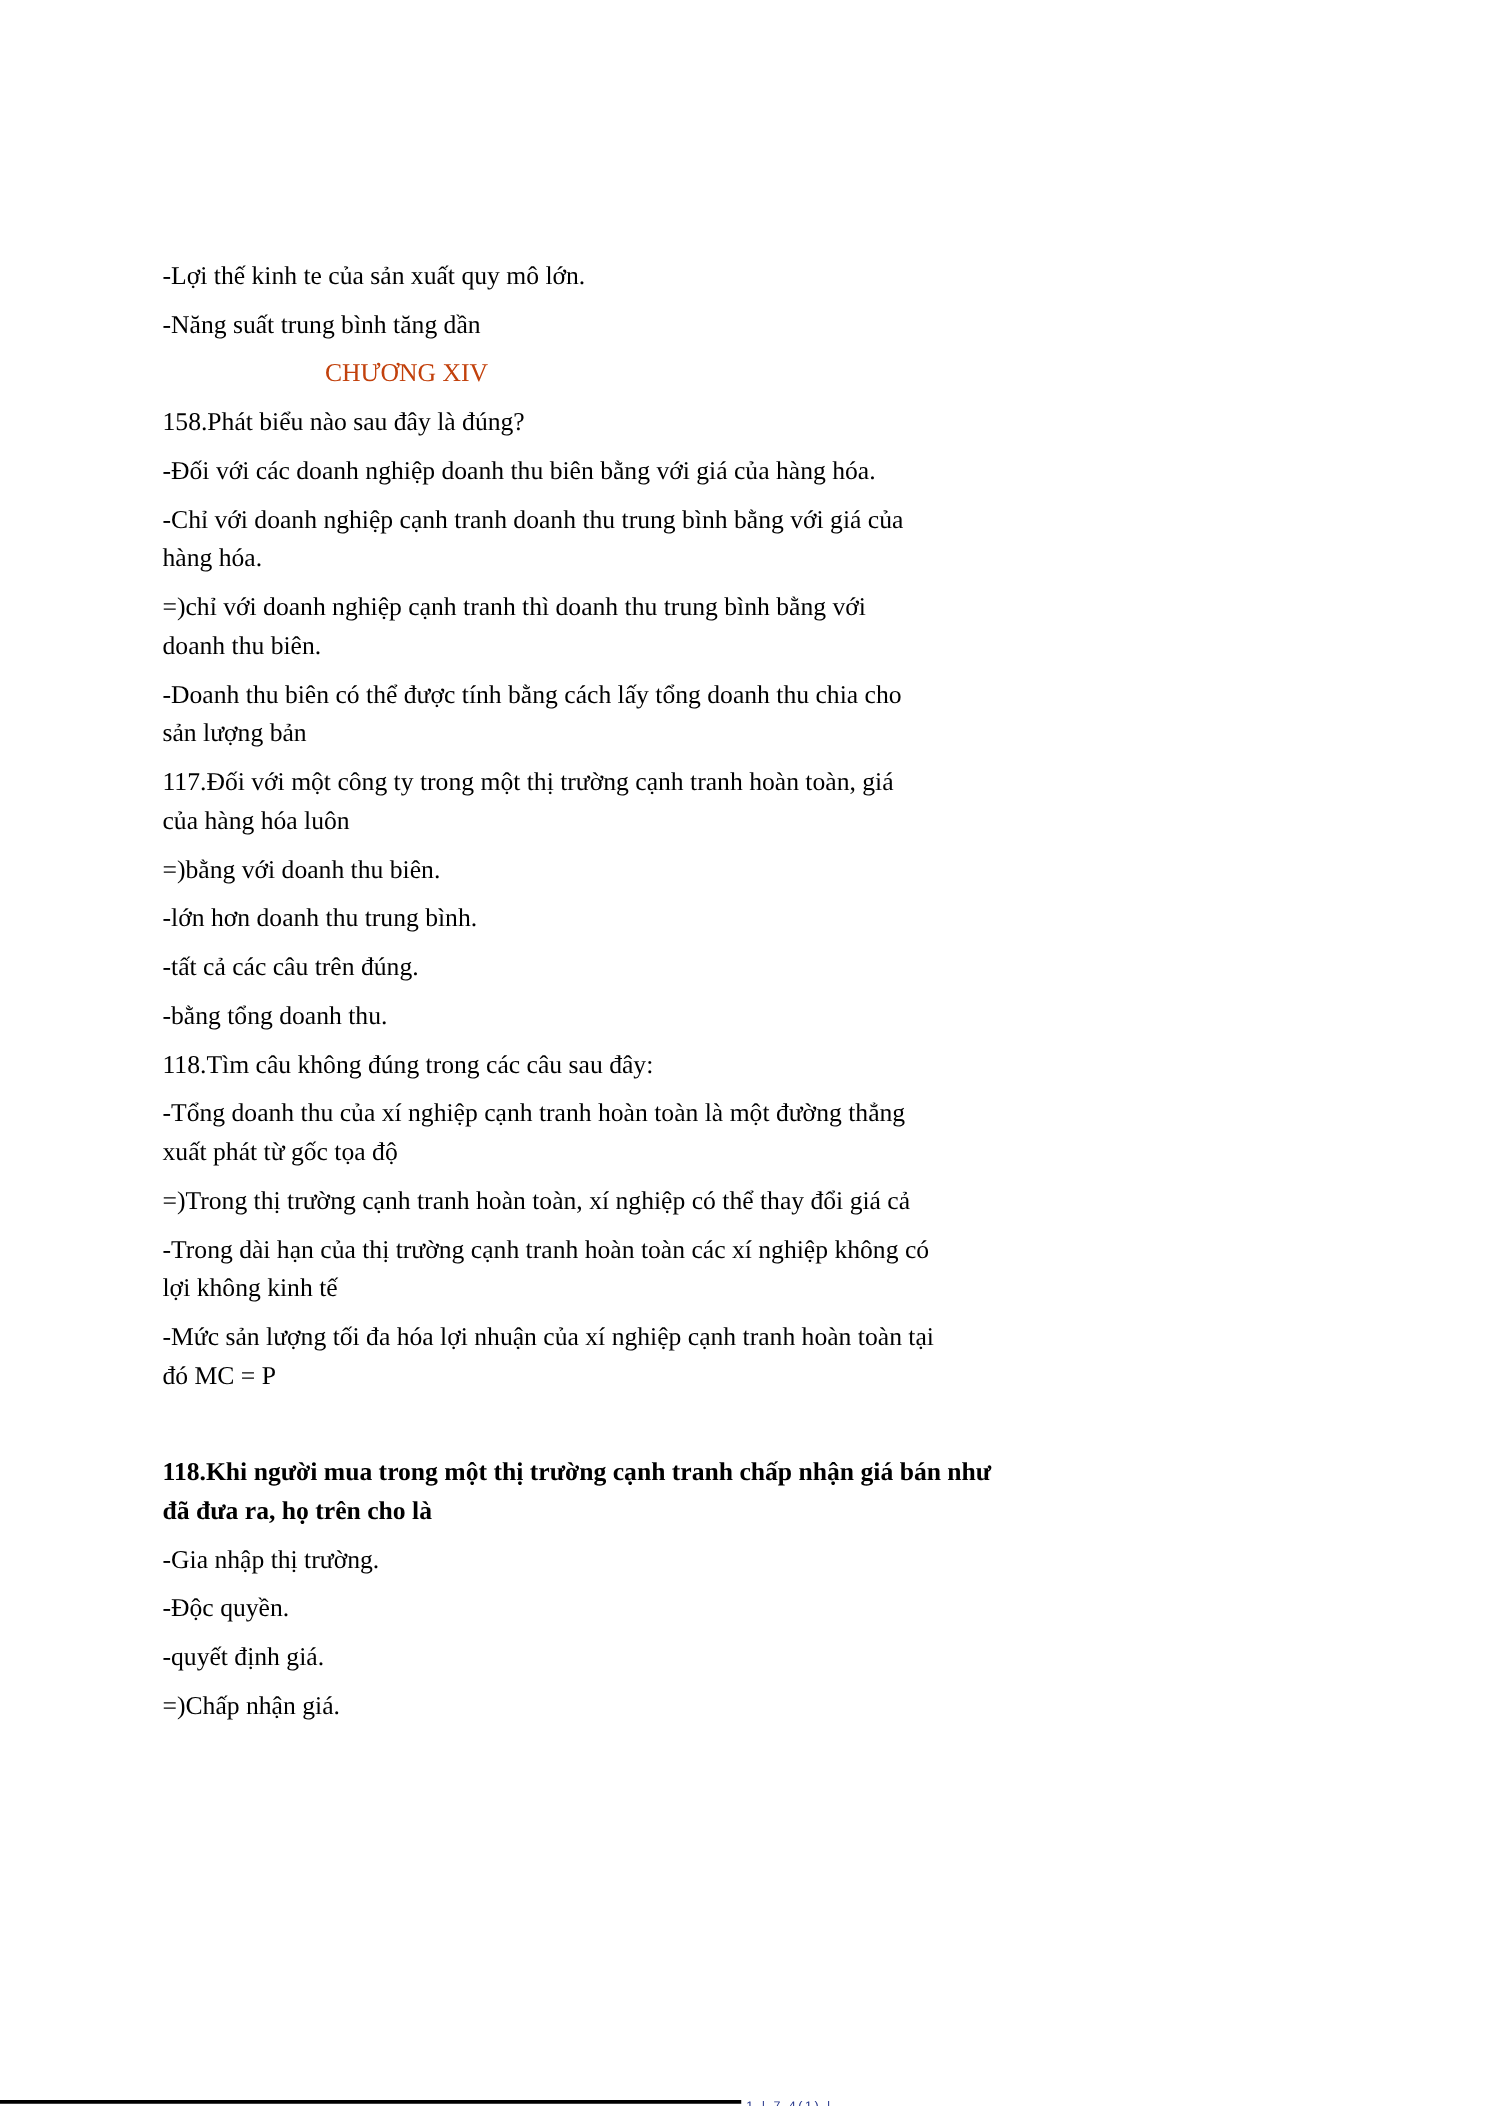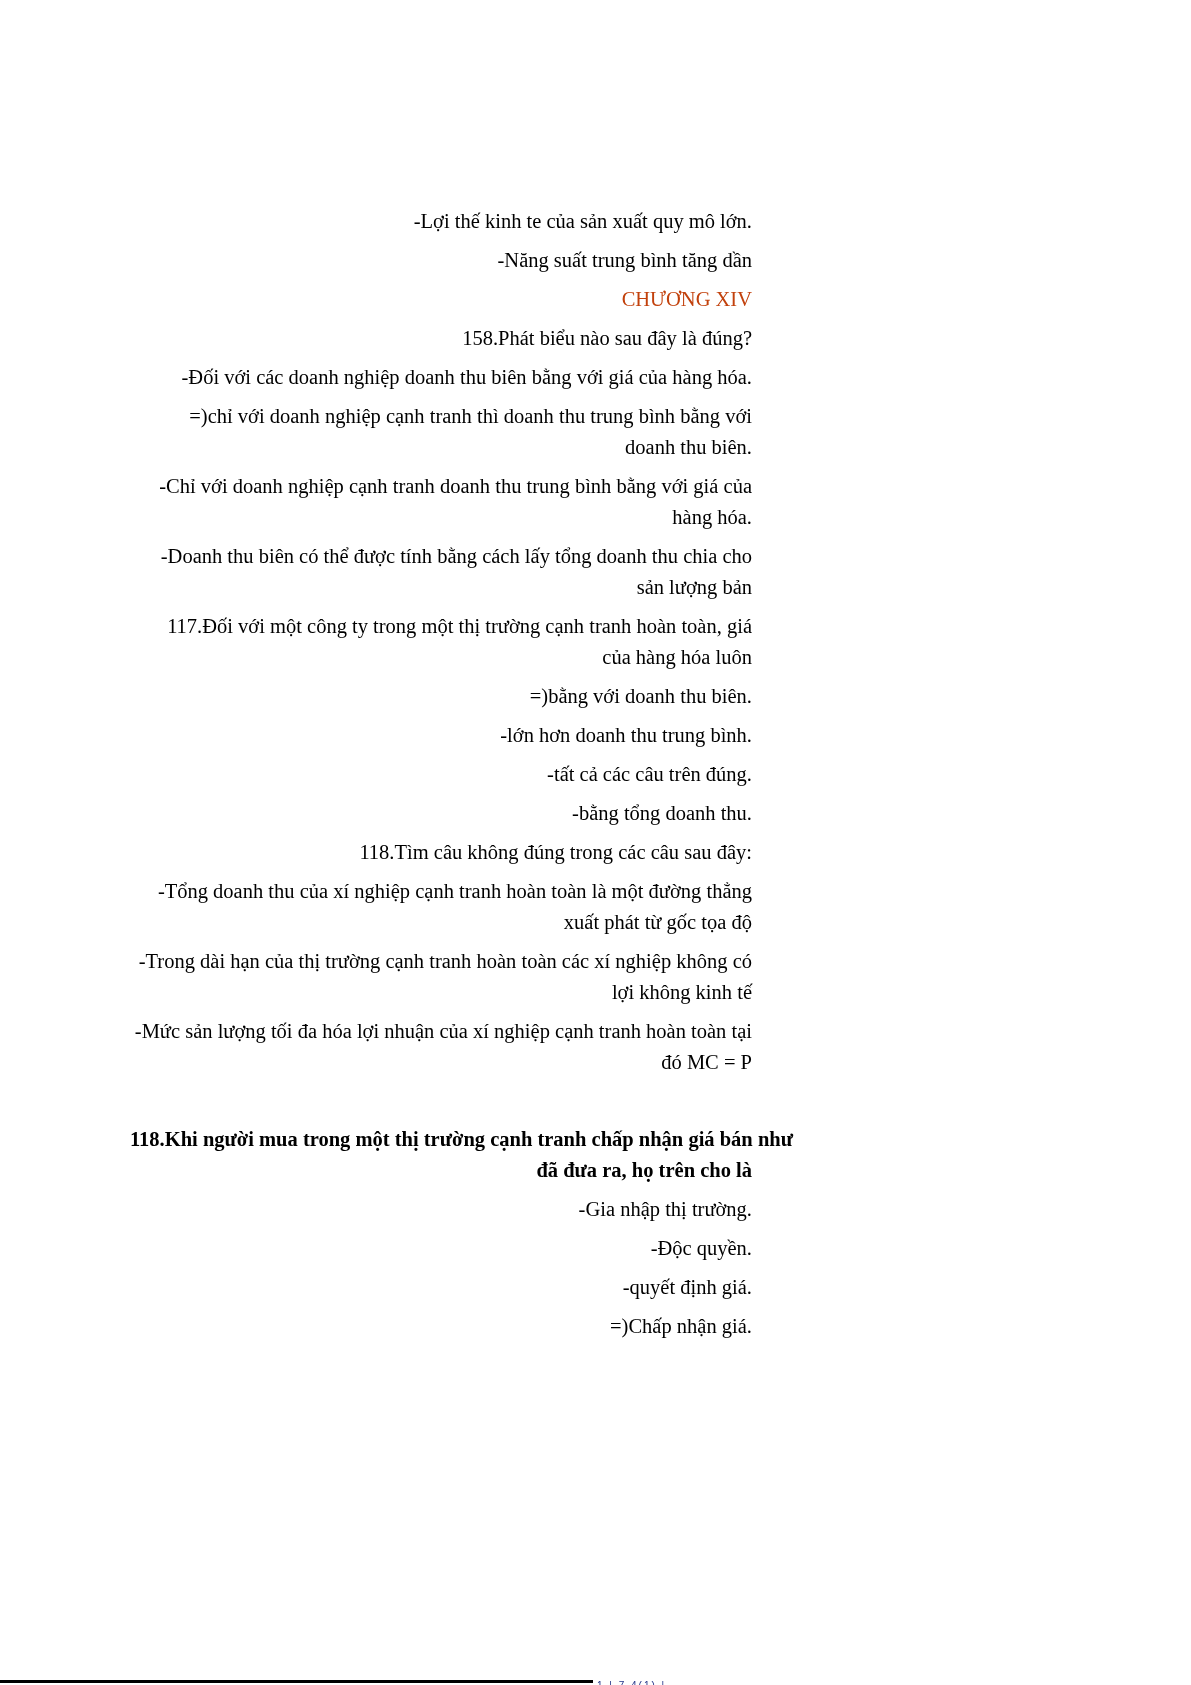--- a/index.html
+++ b/index.html
@@ -35,21 +35,20 @@
   .para.heading {
     color: #c2410c;
     padding-left: 130px;
   }
   .para.gap-before {
     margin-top: 46px;
     font-weight: bold;
   }
   .line {
     white-space: nowrap;
-    text-align: right;
   }
   .bottom-rule {
     position: absolute;
     left: 0;
     bottom: 2px;
     width: 593px;
     height: 3px;
     background: #000000;
   }
   .clipped-fragment {
@@ -80,26 +79,26 @@
       <div class="para heading">
         <div class="line">CHƯƠNG XIV</div>
       </div>
       <div class="para">
         <div class="line">158.Phát biểu nào sau đây là đúng?</div>
       </div>
       <div class="para">
         <div class="line">-Đối với các doanh nghiệp doanh thu biên bằng với giá của hàng hóa.</div>
       </div>
       <div class="para">
+        <div class="line">-Chỉ với doanh nghiệp cạnh tranh doanh thu trung bình bằng với giá của</div>
+        <div class="line">hàng hóa.</div>
+      </div>
+      <div class="para">
         <div class="line">=)chỉ với doanh nghiệp cạnh tranh thì doanh thu trung bình bằng với</div>
         <div class="line">doanh thu biên.</div>
-      </div>
-      <div class="para">
-        <div class="line">-Chỉ với doanh nghiệp cạnh tranh doanh thu trung bình bằng với giá của</div>
-        <div class="line">hàng hóa.</div>
       </div>
       <div class="para">
         <div class="line">-Doanh thu biên có thể được tính bằng cách lấy tổng doanh thu chia cho</div>
         <div class="line">sản lượng bản</div>
       </div>
       <div class="para">
         <div class="line">117.Đối với một công ty trong một thị trường cạnh tranh hoàn toàn, giá</div>
         <div class="line">của hàng hóa luôn</div>
       </div>
       <div class="para">
@@ -113,20 +112,23 @@
       </div>
       <div class="para">
         <div class="line">-bằng tổng doanh thu.</div>
       </div>
       <div class="para">
         <div class="line">118.Tìm câu không đúng trong các câu sau đây:</div>
       </div>
       <div class="para">
         <div class="line">-Tổng doanh thu của xí nghiệp cạnh tranh hoàn toàn là một đường thẳng</div>
         <div class="line">xuất phát từ gốc tọa độ</div>
+      </div>
+      <div class="para">
+        <div class="line">=)Trong thị trường cạnh tranh hoàn toàn, xí nghiệp có thể thay đổi giá cả</div>
       </div>
       <div class="para">
         <div class="line">-Trong dài hạn của thị trường cạnh tranh hoàn toàn các xí nghiệp không có</div>
         <div class="line">lợi không kinh tế</div>
       </div>
       <div class="para">
         <div class="line">-Mức sản lượng tối đa hóa lợi nhuận của xí nghiệp cạnh tranh hoàn toàn tại</div>
         <div class="line">đó MC = P</div>
       </div>
       <div class="para gap-before">

